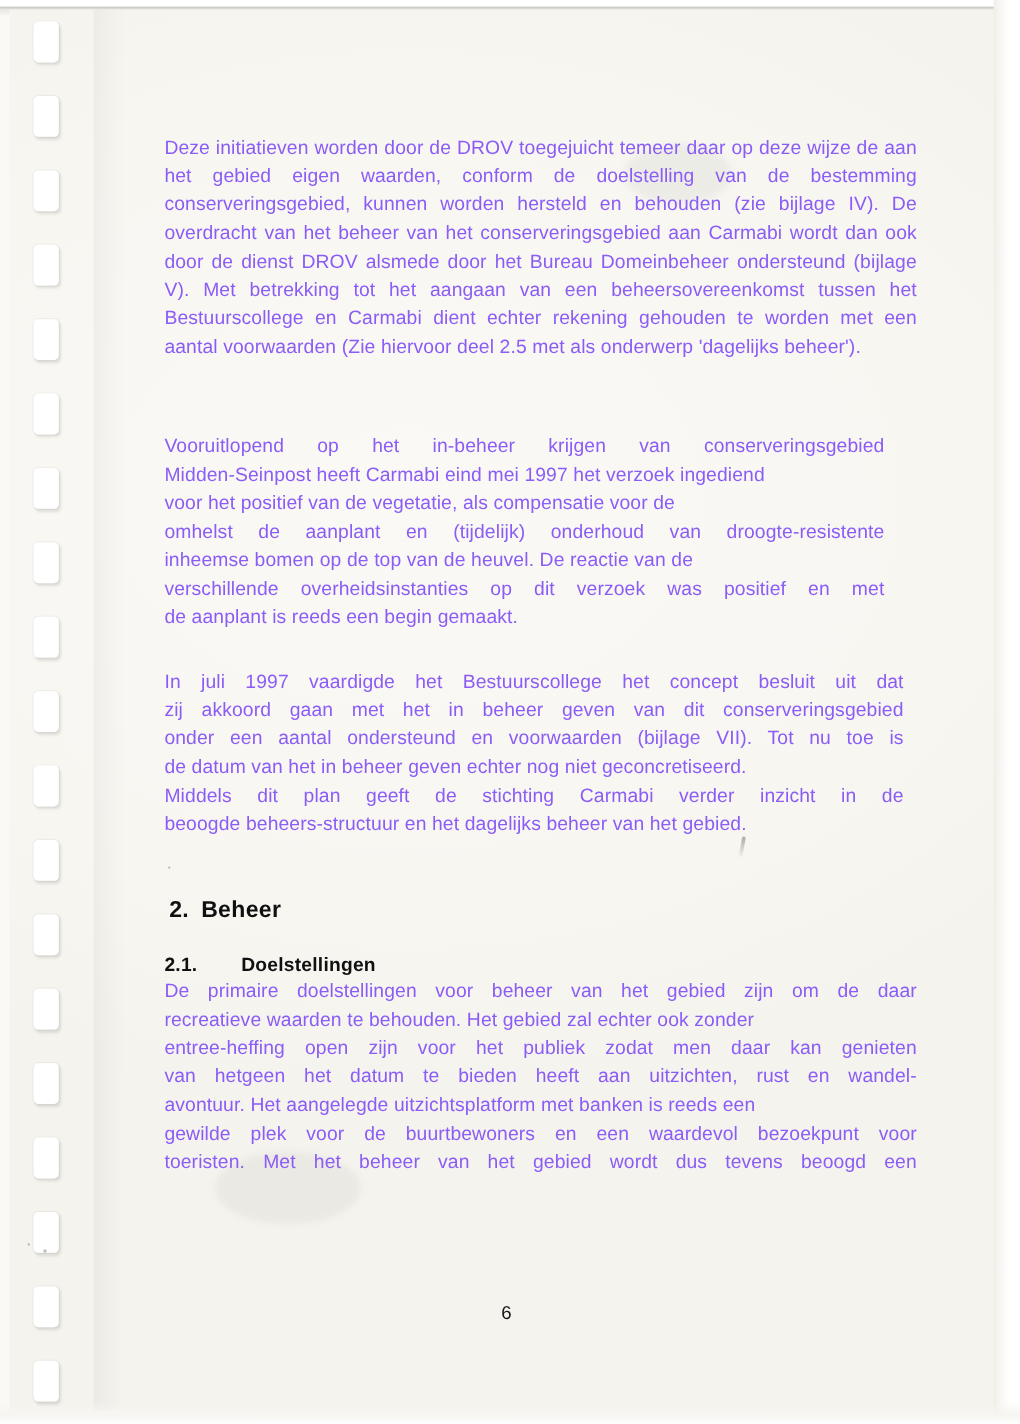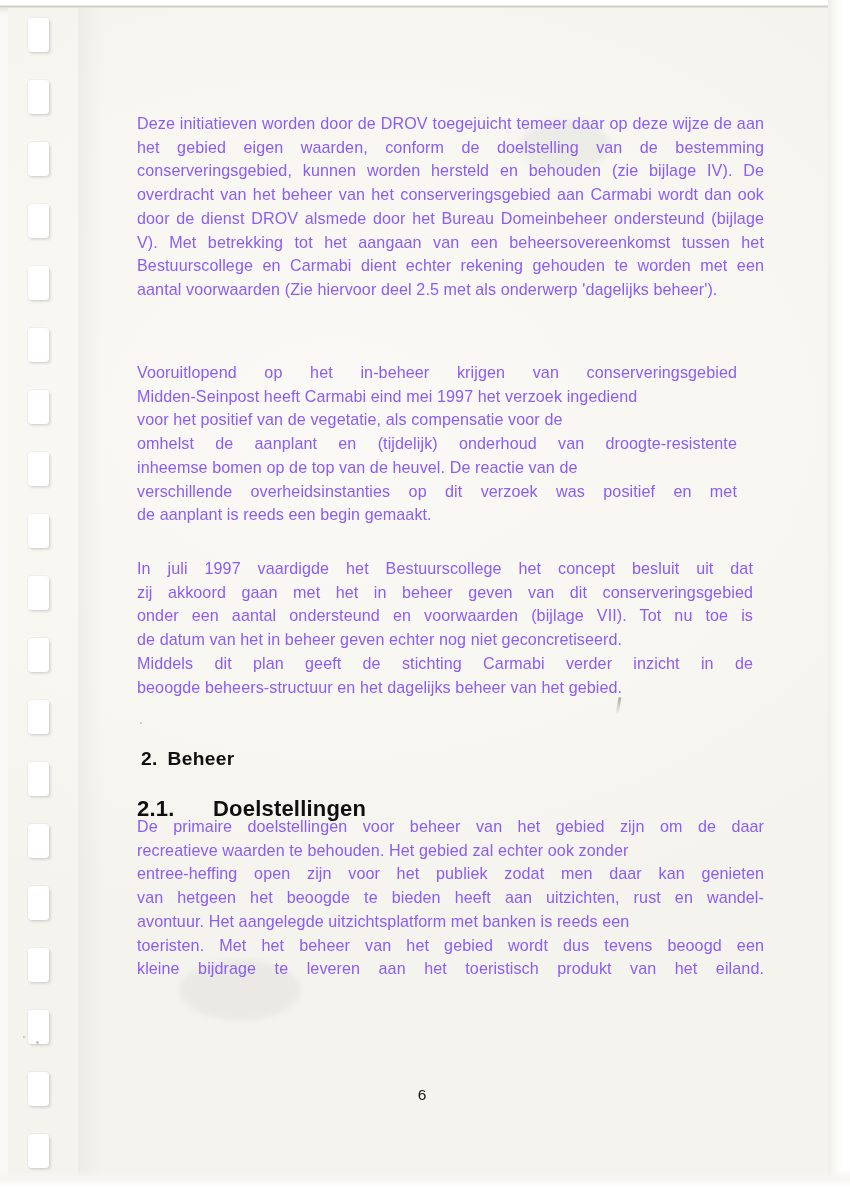--- a/index.html
+++ b/index.html
@@ -137,27 +137,26 @@
     color: #101010;
     letter-spacing: 0.3px;
     margin: 4px;
   }
   .h-main .num { margin-right: 10px; }
 
   .h-sub {
     position: absolute;
     top: 788px;
     left: 0;
-    font-size: 22px;
+    font-size: 16px;
     font-weight: bold;
     color: #101010;
     letter-spacing: 0.2px;
     margin: 0;
     display: flex;
-    gap: 12px;
   }
   .h-sub .num { width: 64px; display: inline-block; }
 
   
   .page-number {
     position: absolute;
     top: 1078px;
     left: 0;
     width: 828px;
     text-align: center;
@@ -257,23 +256,23 @@
 
       <h3 class="h-sub">
         <span class="num">2.1.</span>
           <span>Doelstellingen</span>
       </h3>
 
       <div class="para p4 lines">
         <span class="j">De primaire doelstellingen voor beheer van het gebied zijn om de daar</span>
         <span>recreatieve waarden te behouden. Het gebied zal echter ook zonder</span>
         <span class="j">entree-heffing open zijn voor het publiek zodat men daar kan genieten</span>
-        <span class="j">van hetgeen het beoogde te bieden heeft aan uitzichten, rust en wandel-</span>
+        <span class="j">van hetgeen het datum te bieden heeft aan uitzichten, rust en wandel-</span>
         <span>avontuur. Het aangelegde uitzichtsplatform met banken is reeds een</span>
+        <span class="j">gewilde plek voor de buurtbewoners en een waardevol bezoekpunt voor</span>
         <span class="j">toeristen. Met het beheer van het gebied wordt dus tevens beoogd een</span>
-        <span class="j">kleine bijdrage te leveren aan het toeristisch produkt van het eiland.</span>
       </div>
 
     </div>
 
     <div class="page-number">6</div>
   </div>
 </div>
 
 </body></html>

